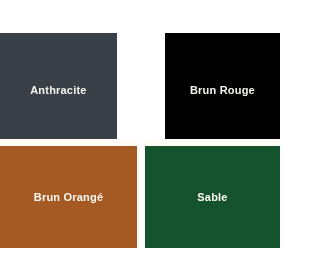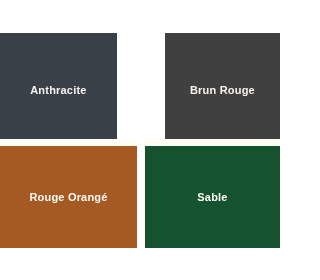--- a/index.html
+++ b/index.html
@@ -122,33 +122,33 @@
   <div id="top-margin"></div>
 
   <div class="swatch-row" id="swatch-row-top">
 
     <div class="swatch-cell left" style="background:#3a4047;">
       <span class="swatch-label" style="color:#f5f3f0;">Anthracite</span>
     </div>
 
     <div class="swatch-gap"></div>
 
-    <div class="swatch-cell right" style="background:#404040;">
+    <div class="swatch-cell right" style="background:#000000;">
       <span class="swatch-label" style="color:#f7f2ec;">Brun Rouge</span>
     </div>
 
   </div>
 
   <div id="row-divider-strip" style="background: rgb(255, 252, 245);"></div>
   <div id="divider-gap-center"></div>
 
   <div class="swatch-row" id="swatch-row-bottom">
 
     <div class="swatch-cell left" style="background:#a55a24;">
-      <span class="swatch-label" style="color:#fdf8f2;">Rouge Orangé</span>
+      <span class="swatch-label" style="color:#fdf8f2;">Brun Orangé</span>
     </div>
 
     <div class="swatch-gap"></div>
 
     <div class="swatch-cell right" style="background:#14532d;">
       <span class="swatch-label" style="color:#fdfaf4;">Sable</span>
     </div>
 
   </div>
 

